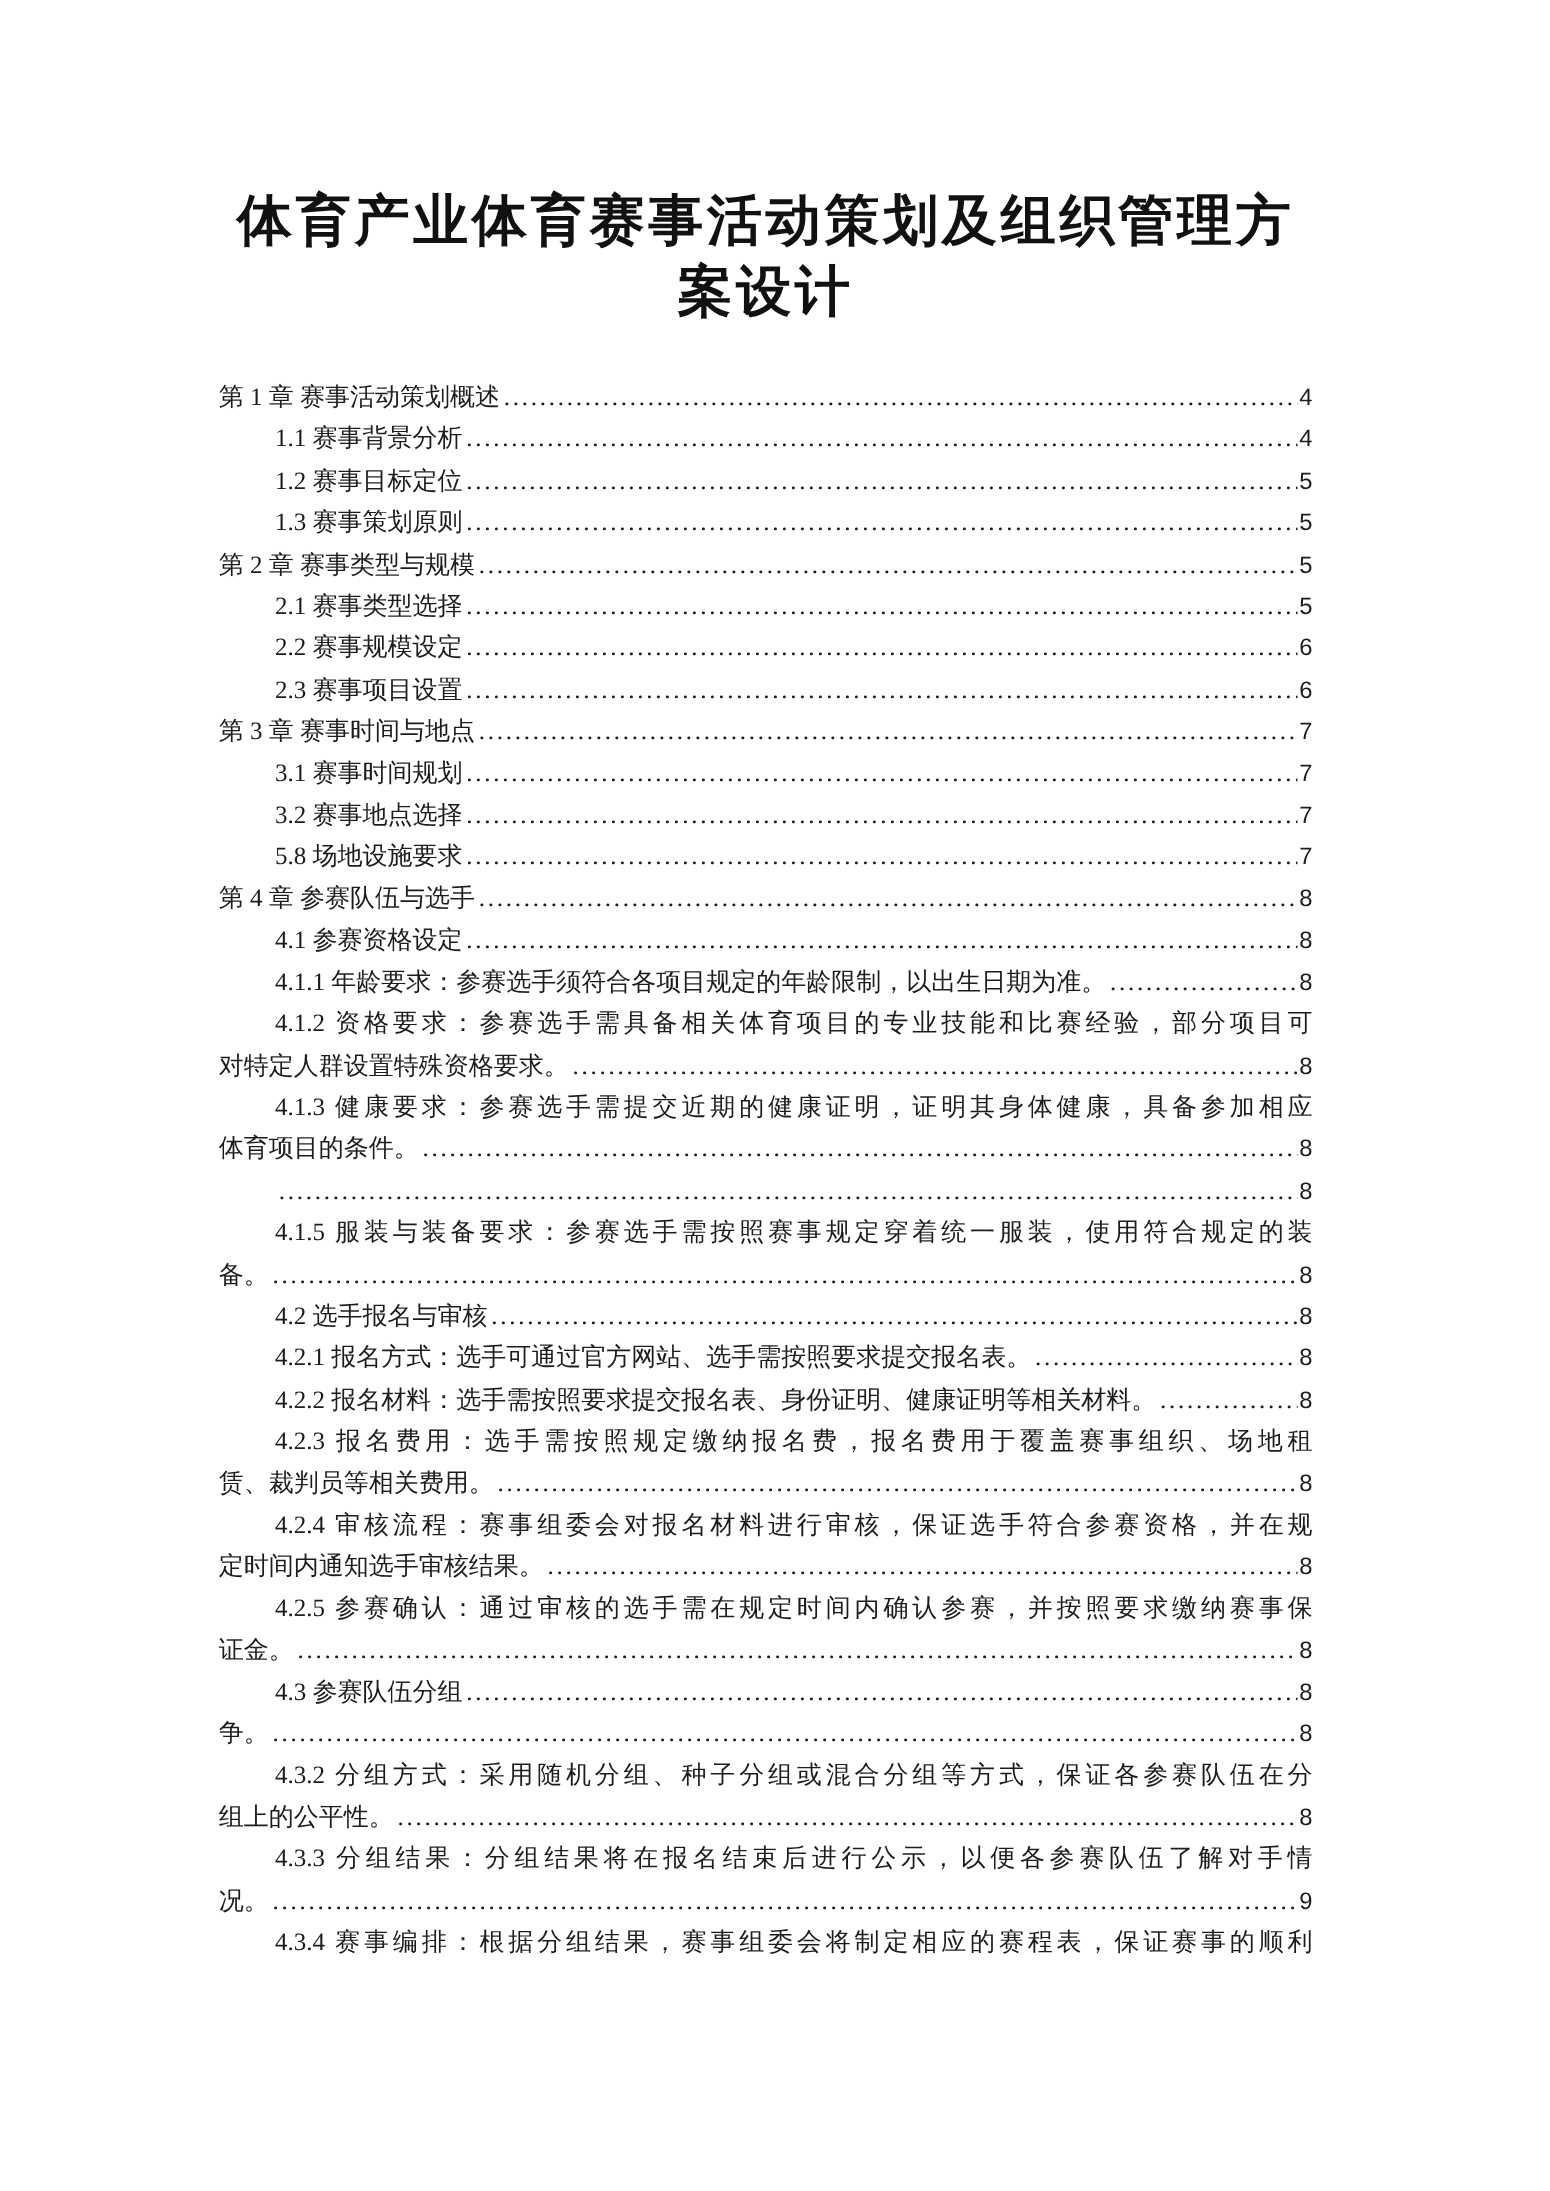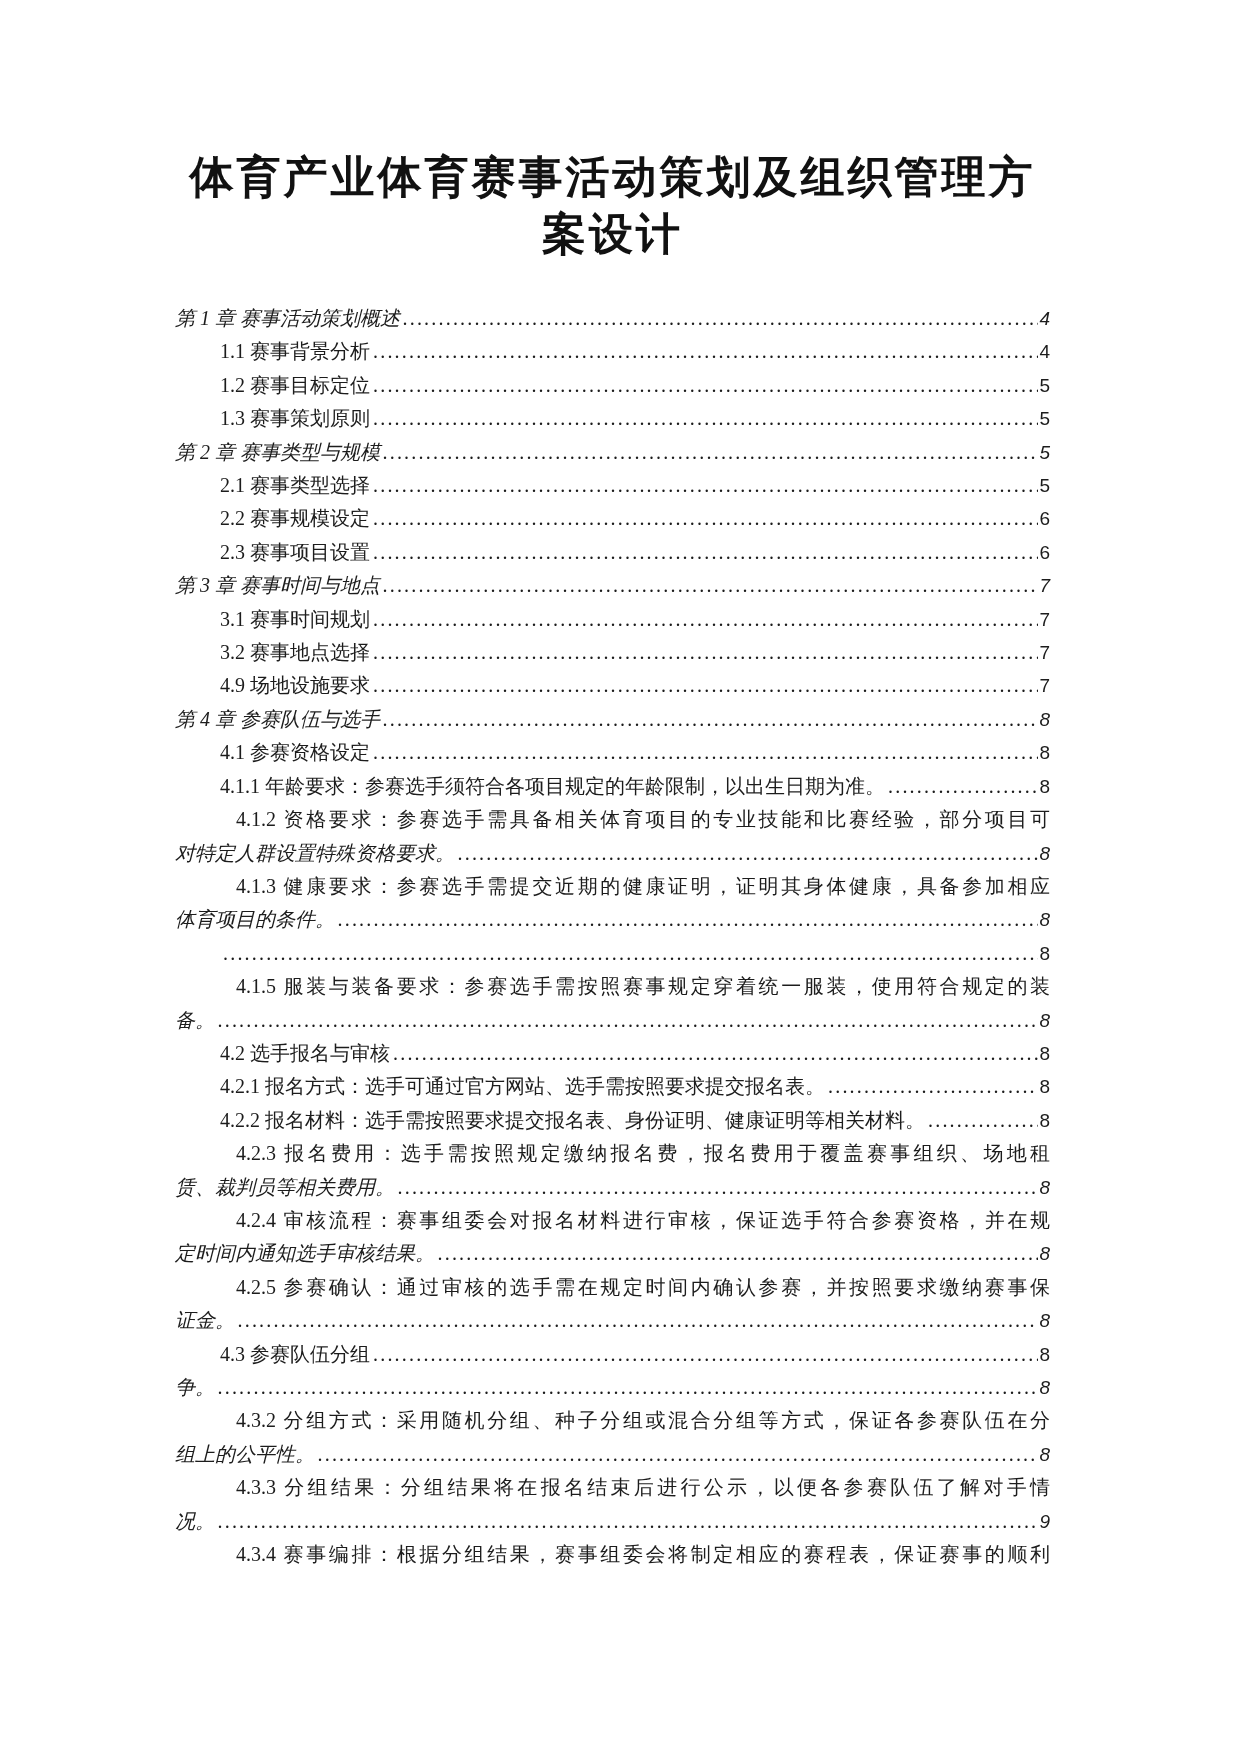--- a/index.html
+++ b/index.html
@@ -33,31 +33,31 @@
     font-size: 20px;
   }
   .toc-row {
     display: flex;
     align-items: baseline;
     line-height: 33.4px;
     min-height: 33.4px;
   }
   .toc-row.lvl-section { padding-left: 45px; align-items: center; }
   .toc-row.lvl-chapter,
-  .toc-row.lvl-cont { padding-left: 0; font-style: italic; }
+  .toc-row.lvl-cont { padding-left: 0; }
   .toc-row.wrap {
     display: block;
     text-align: justify;
     text-align-last: justify;
   }
   .toc-text {
     flex: 0 0 auto;
     white-space: nowrap;
   }
-  .toc-row.wrap .toc-text { white-space: normal; margin-left: 16px; }
+  .toc-row.wrap .toc-text { white-space: normal; }
   .dots {
     flex: 1 1 auto;
     min-width: 0;
     overflow: hidden;
     white-space: nowrap;
     letter-spacing: 2.2px;
     margin-left: 3px;
     margin-right: 1px;
   }
   .pg {
@@ -121,21 +121,21 @@
         <span class="toc-text">3.1 赛事时间规划</span>
         <span class="dots">............................................................................................................................................................................................................................</span>
         <span class="pg">7</span>
       </div>
       <div class="toc-row lvl-section">
         <span class="toc-text">3.2 赛事地点选择</span>
         <span class="dots">............................................................................................................................................................................................................................</span>
         <span class="pg">7</span>
       </div>
       <div class="toc-row lvl-section">
-        <span class="toc-text">4.9 场地设施要求</span>
+        <span class="toc-text">5.8 场地设施要求</span>
         <span class="dots">............................................................................................................................................................................................................................</span>
         <span class="pg">7</span>
       </div>
       <div class="toc-row lvl-chapter">
         <span class="toc-text">第 4 章 参赛队伍与选手</span>
         <span class="dots">............................................................................................................................................................................................................................</span>
         <span class="pg">8</span>
       </div>
       <div class="toc-row lvl-section">
         <span class="toc-text">4.1 参赛资格设定</span>

